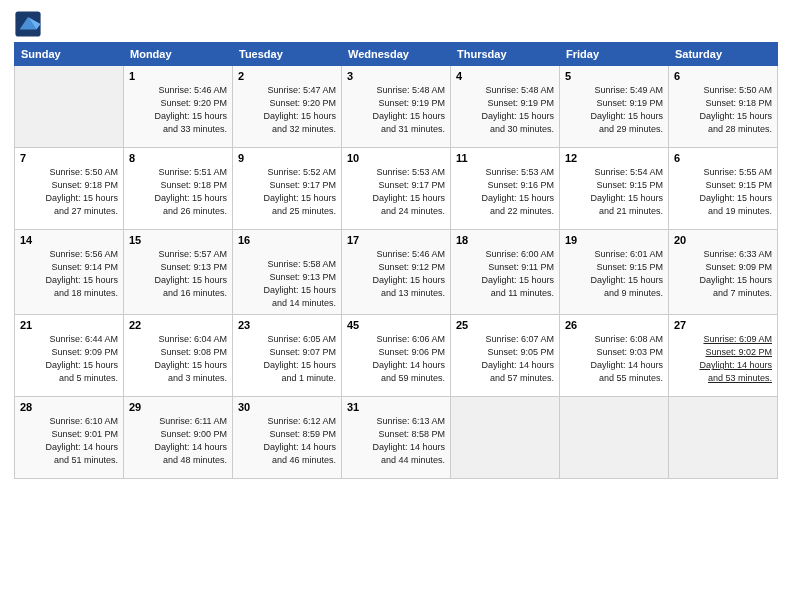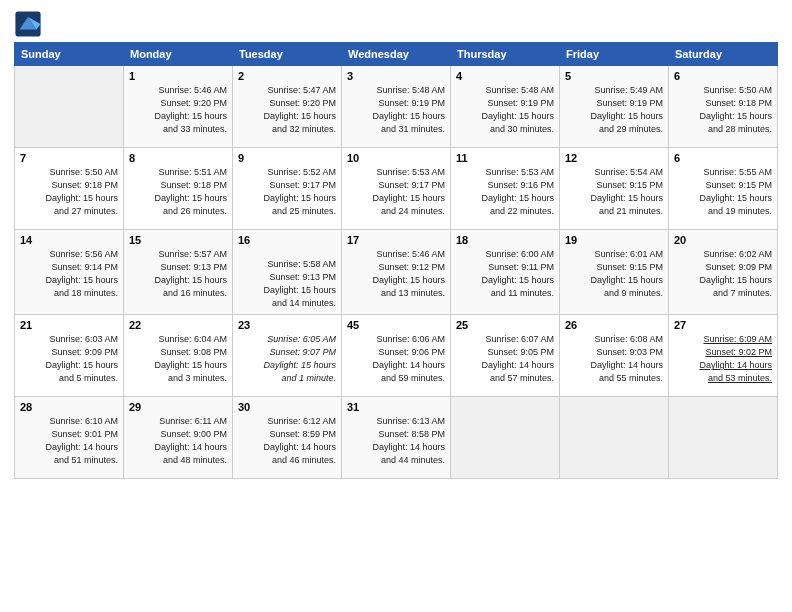--- a/index.html
+++ b/index.html
@@ -261,44 +261,44 @@
           </td>
           <td>
             <span class="day-number">19</span>
             <div class="day-info" style="white-space: pre-line;">Sunrise: 6:01 AM
 Sunset: 9:15 PM
 Daylight: 15 hours
 and 9 minutes.</div>
           </td>
           <td>
             <span class="day-number">20</span>
-            <div class="day-info" style="white-space: pre-line;">Sunrise: 6:02 AM
+            <div class="day-info" style="white-space: pre-line;">Sunrise: 6:33 AM
 Sunset: 9:09 PM
 Daylight: 15 hours
 and 7 minutes.</div>
           </td>
         </tr>
         <tr>
           <td>
             <span class="day-number">21</span>
-            <div class="day-info" style="white-space: pre-line;">Sunrise: 6:03 AM
+            <div class="day-info" style="white-space: pre-line;">Sunrise: 6:44 AM
 Sunset: 9:09 PM
 Daylight: 15 hours
 and 5 minutes.</div>
           </td>
           <td>
             <span class="day-number">22</span>
             <div class="day-info" style="white-space: pre-line;">Sunrise: 6:04 AM
 Sunset: 9:08 PM
 Daylight: 15 hours
 and 3 minutes.</div>
           </td>
           <td>
             <span class="day-number">23</span>
-            <div class="day-info" style="white-space: pre-line; font-style: italic;">Sunrise: 6:05 AM
+            <div class="day-info" style="white-space: pre-line;">Sunrise: 6:05 AM
 Sunset: 9:07 PM
 Daylight: 15 hours
 and 1 minute.</div>
           </td>
           <td>
             <span class="day-number">45</span>
             <div class="day-info" style="white-space: pre-line;">Sunrise: 6:06 AM
 Sunset: 9:06 PM
 Daylight: 14 hours
 and 59 minutes.</div>

